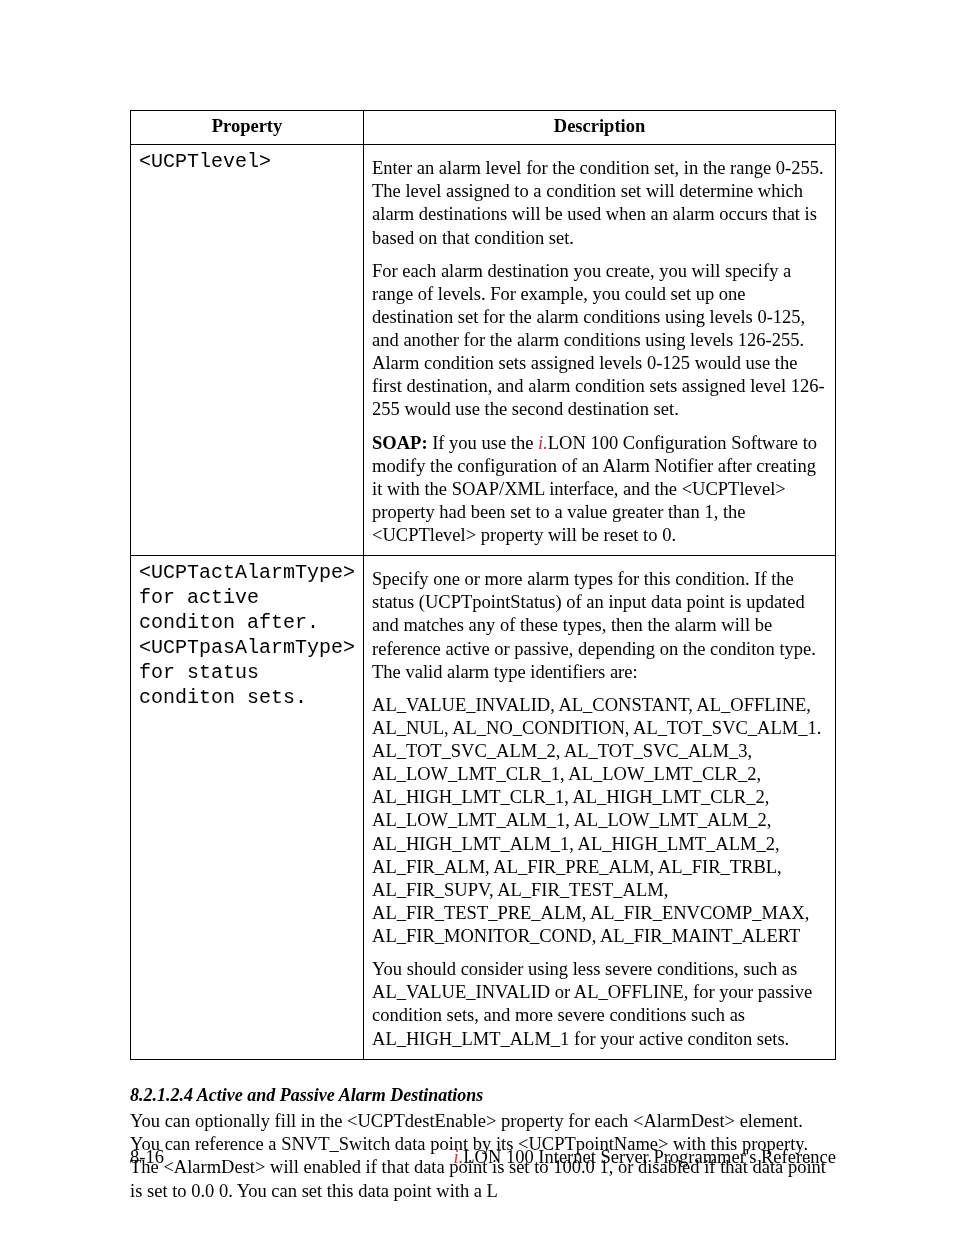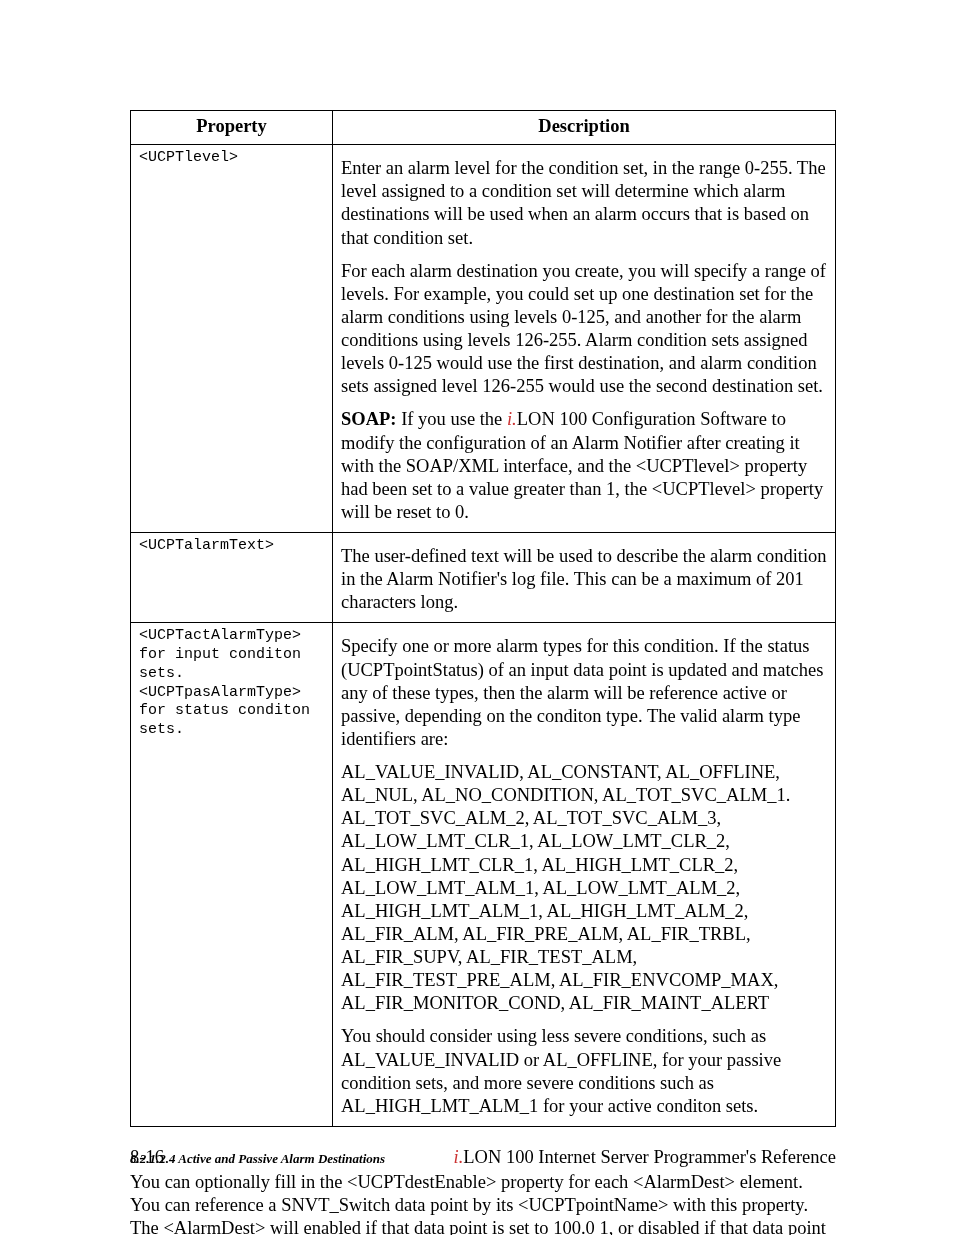--- a/index.html
+++ b/index.html
@@ -30,29 +30,29 @@
     padding: 4px 8px 6px 8px;
   }
   table.props th {
     font-weight: bold;
     text-align: center;
     font-size: 18.5px;
   }
   table.props th:first-child { width: 185px; }
   .mono {
     font-family: "Courier New", Courier, monospace;
-    font-size: 15px;
+    font-size: 20px;
     line-height: 1.25;
     margin-left: 16px;
   }
   .desc p { margin: 8px 0 10px 0; }
   .desc p:last-child { margin-bottom: 2px; }
   .ital-i { font-style: italic; color: #cc3333; }
   .heading {
-    font-size: 13px;
+    font-size: 18px;
     font-weight: bold;
     font-style: italic;
     margin: 6px 0 4px 0;
   }
   .body-p { margin: 0 0 12px 0; }
   .footer {
     position: absolute;
     bottom: 66px;
     left: 130px;
     right: 118px;
@@ -79,29 +79,23 @@
         <td class="mono">&lt;UCPTlevel&gt;</td>
         <td class="desc">
           <p>Enter an alarm level for the condition set, in the range 0-255. The level assigned to a condition set will determine which alarm destinations will be used when an alarm occurs that is  based on that condition set.</p>
           <p>For each alarm destination you create, you will specify a range of levels. For example, you could set up one destination set for the alarm conditions using levels 0-125, and another for the alarm conditions using levels 126-255. Alarm condition sets assigned levels 0-125 would use the first destination, and alarm condition sets assigned level 126-255 would use the second destination set.</p>
           <p>
             <b>SOAP:</b><span> If you use the </span><span class="ital-i">i.</span><span>LON 100 Configuration Software to modify the configuration of an Alarm Notifier after creating it with the SOAP/XML interface, and the &lt;UCPTlevel&gt; property had been set to a value greater than 1, the &lt;UCPTlevel&gt; property will be reset to 0.</span>
           </p>
         </td>
       </tr>
       <tr>
-        <td class="mono">&lt;UCPTalarmText&gt;</td>
-        <td class="desc">
-          <p>The user-defined text will be used to describe the alarm condition in the Alarm Notifier's log file. This can be a maximum of 201 characters long.</p>
-        </td>
-      </tr>
-      <tr>
         <td class="mono">
           <div>&lt;UCPTactAlarmType&gt;</div>
-          <div>for input conditon sets.</div>
+          <div>for active conditon after.</div>
           <div>&lt;UCPTpasAlarmType&gt;</div>
           <div>for status conditon sets.</div>
         </td>
         <td class="desc">
           <p>Specify one or more alarm types for this condition. If the status (UCPTpointStatus) of an input data point is updated and matches any of these types, then the alarm will be reference active or passive, depending on the conditon type. The valid alarm type identifiers are:</p>
           <p>AL_VALUE_INVALID, AL_CONSTANT, AL_OFFLINE, AL_NUL, AL_NO_CONDITION, AL_TOT_SVC_ALM_1. AL_TOT_SVC_ALM_2, AL_TOT_SVC_ALM_3, AL_LOW_LMT_CLR_1, AL_LOW_LMT_CLR_2, AL_HIGH_LMT_CLR_1, AL_HIGH_LMT_CLR_2, AL_LOW_LMT_ALM_1, AL_LOW_LMT_ALM_2, AL_HIGH_LMT_ALM_1, AL_HIGH_LMT_ALM_2, AL_FIR_ALM, AL_FIR_PRE_ALM, AL_FIR_TRBL, AL_FIR_SUPV, AL_FIR_TEST_ALM, AL_FIR_TEST_PRE_ALM, AL_FIR_ENVCOMP_MAX, AL_FIR_MONITOR_COND, AL_FIR_MAINT_ALERT</p>
           <p>You should consider using less severe conditions, such as AL_VALUE_INVALID or AL_OFFLINE, for your passive condition sets, and more severe conditions such as AL_HIGH_LMT_ALM_1 for your active conditon sets.</p>
         </td>
       </tr>
     </tbody>

